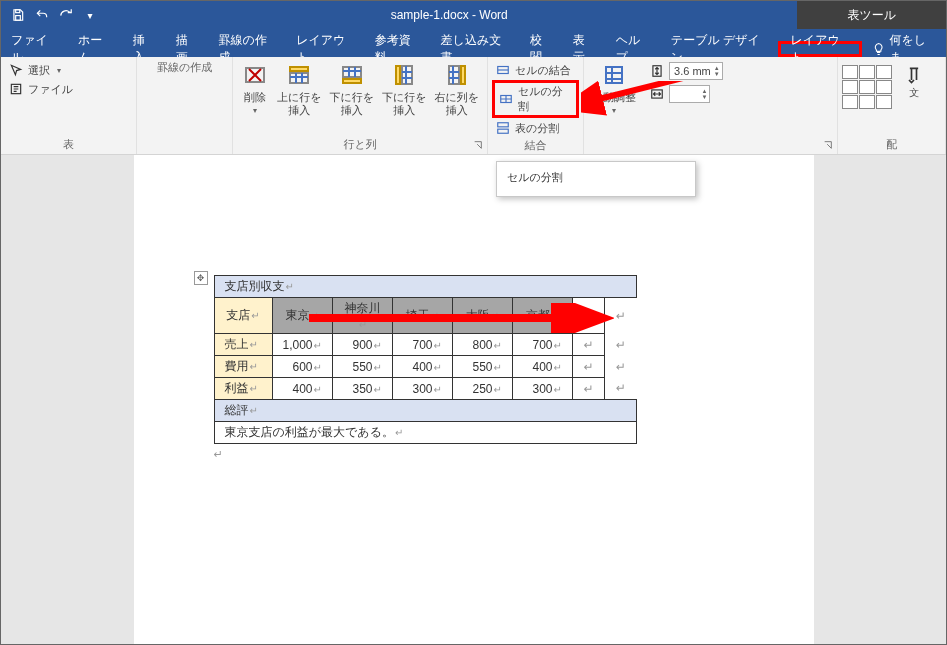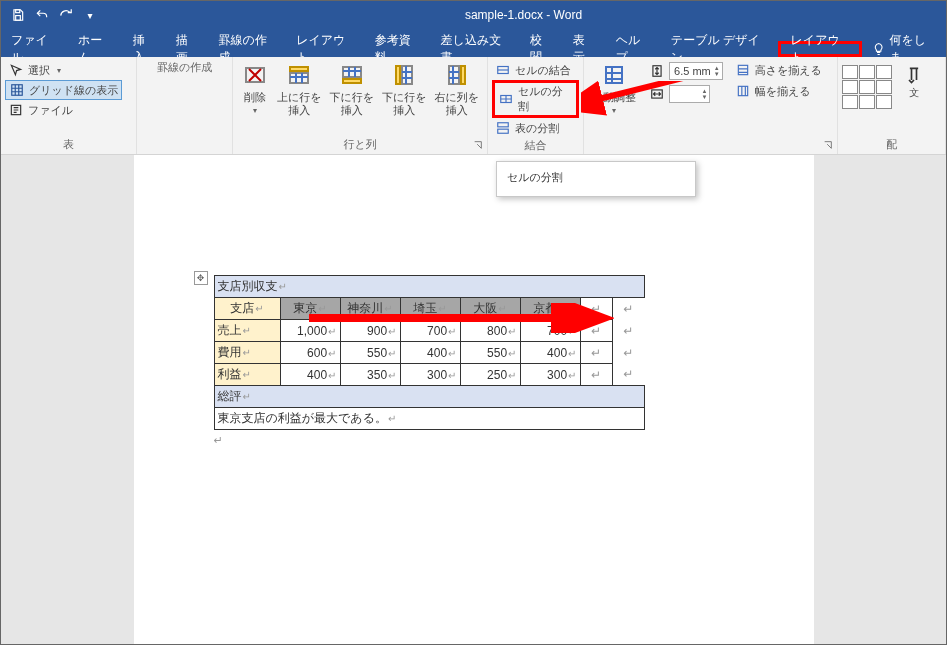--- a/index.html
+++ b/index.html
@@ -42,25 +42,25 @@
 .tooltip { position: absolute; left: 495px; top: 160px; background: #fff; border: 1px solid #c8c8c8; box-shadow: 2px 2px 6px rgba(0,0,0,0.25); padding: 8px 10px; width: 200px; font-size: 11px; z-index: 10; }
 .tooltip-title { font-weight: normal; color: #333; margin-bottom: 3px; }
 .tooltip-body { color: #666; line-height: 1.35; }
 
 
 .doc-area { background: #e6e6e6; height: 491px; display: flex; justify-content: center; align-items: flex-start; padding-top: 0; position: relative; }
 .page { background: #fff; width: 680px; margin-top: 0; padding: 120px 0 0 80px; position: relative; height: 600px; }
 .move-handle { position: absolute; left: 60px; top: 116px; width: 14px; height: 14px; border: 1px solid #999; background: #fff; display: flex; align-items: center; justify-content: center; font-size: 9px; color: #666; }
 
 .wtable { border-collapse: collapse; font-size: 12px; color: #333; }
-.wtable td, .wtable th { border: 1px solid #333; padding: 2px 3px; height: 22px; vertical-align: middle; position: relative; }
+.wtable td, .wtable th { border: 1px solid #333; padding: 2px 10px; height: 22px; vertical-align: middle; position: relative; }
 .wtable .title-row td { background: #d9e1f2; font-weight: normal; }
 .wtable .hdr { background: #d9d9d9; text-align: center; }
 .wtable .hdr.sel { background: #a6a6a6; }
-.wtable .rowhdr { background: #fff2cc; width: 66px; }
+.wtable .rowhdr { background: #fff2cc; width: 58px; }
 .wtable .num { text-align: right; width: 60px; }
 .wtable .extra { width: 32px; text-align: center; color: #999; }
 .para-mark { color: #999; font-size: 10px; margin-left: 1px; }
 
 
 .arrow1 { position: absolute; left: 580px; top: 80px; z-index: 20; }
 .arrow2 { position: absolute; z-index: 20; }
 
 .spin { display: inline-flex; align-items: center; border: 1px solid #ababab; background: #fff; height: 18px; font-size: 11px; padding: 0 2px 0 4px; }
 .spin-btns { display: inline-flex; flex-direction: column; margin-left: 3px; }
@@ -89,20 +89,21 @@
       </div>
     <div class="qat-btn">
         <svg viewBox="0 0 24 24" fill="none" stroke="currentColor" stroke-width="2">
           <path d="M21 2v6h-6"></path>
           <path d="M3 13a9 9 0 0115-6l3 1"></path>
         </svg>
       </div>
     <div class="qat-btn" style="font-size:10px">▾</div>
   </div>
   <div class="title-center">sample-1.docx - Word</div>
+  <div class="tool-context">表ツール</div>
 </div>
 
 <div class="ribbon-tabs">
   <div class="ribbon-tab">ファイル</div>
   <div class="ribbon-tab">ホーム</div>
   <div class="ribbon-tab">挿入</div>
   <div class="ribbon-tab">描画</div>
   <div class="ribbon-tab">罫線の作成</div>
   <div class="ribbon-tab">レイアウト</div>
   <div class="ribbon-tab">参考資料</div>
@@ -127,29 +128,20 @@
       <div class="stacked" style="padding-top:2px">
         <div class="small-row">
             <span class="sico">
               <svg viewBox="0 0 24 24" fill="none" stroke="#333" stroke-width="2">
                 <path d="M4 4l7 16 2-7 7-2z"></path>
               </svg>
             </span>
             <span>選択</span>
             <span style="font-size:8px;margin-left:3px;color:#666">▾</span>
           </div>
-        <div class="small-row" style="background:#cfe2f3;border:1px solid #5b9bd5">
-            <span class="sico">
-              <svg viewBox="0 0 24 24" fill="none" stroke="#2b579a" stroke-width="2">
-                <rect x="3" y="3" width="18" height="18"></rect>
-                <path d="M3 9h18M3 15h18M9 3v18M15 3v18"></path>
-              </svg>
-            </span>
-            <span>グリッド線の表示</span>
-          </div>
         <div class="small-row">
             <span class="sico">
               <svg viewBox="0 0 24 24" fill="none" stroke="#333" stroke-width="2">
                 <rect x="4" y="4" width="16" height="16"></rect>
                 <path d="M8 8h8M8 12h8M8 16h5"></path>
               </svg>
             </span>
             <span>ファイル</span>
           </div>
       </div>
@@ -274,61 +266,41 @@
         </div>
       <div class="stacked" style="padding-top:2px;gap:3px">
         <div class="small-row">
             <span class="sico">
               <svg viewBox="0 0 24 24" fill="none" stroke="#333" stroke-width="2">
                 <rect x="5" y="3" width="14" height="18"></rect>
                 <path d="M12 7v10M9 9l3-3 3 3M9 15l3 3 3-3"></path>
               </svg>
             </span>
             <span class="spin">
-              <span>6.5 mm</span>
+              <span>3.6 mm</span>
               <span class="spin-btns">
                 <span>▲</span>
                 <span>▼</span>
               </span>
             </span>
           </div>
         <div class="small-row">
             <span class="sico">
               <svg viewBox="0 0 24 24" fill="none" stroke="#333" stroke-width="2">
                 <rect x="3" y="5" width="18" height="14"></rect>
                 <path d="M7 12h10M9 9l-3 3 3 3M15 9l3 3-3 3"></path>
               </svg>
             </span>
             <span class="spin">
               <span>&nbsp;&nbsp;&nbsp;&nbsp;&nbsp;&nbsp;&nbsp;&nbsp;</span>
               <span class="spin-btns">
                 <span>▲</span>
                 <span>▼</span>
               </span>
             </span>
-          </div>
-      </div>
-      <div class="stacked" style="padding-top:2px;gap:3px">
-        <div class="small-row">
-            <span class="sico">
-              <svg viewBox="0 0 24 24" fill="none" stroke="#4472c4" stroke-width="2">
-                <rect x="4" y="4" width="16" height="16"></rect>
-                <path d="M4 10h16M4 16h16"></path>
-              </svg>
-            </span>
-            <span>高さを揃える</span>
-          </div>
-        <div class="small-row">
-            <span class="sico">
-              <svg viewBox="0 0 24 24" fill="none" stroke="#4472c4" stroke-width="2">
-                <rect x="4" y="4" width="16" height="16"></rect>
-                <path d="M10 4v16M16 4v16"></path>
-              </svg>
-            </span>
-            <span>幅を揃える</span>
           </div>
       </div>
     </div>
     <div class="dlg-launch"><svg viewBox="0 0 12 12" fill="none" stroke="currentColor">
           <path d="M2 2h8v8"></path>
           <path d="M5 5l5 5"></path>
         </svg></div>
   </div>
 
   <div class="ribbon-group" style="width:110px">

